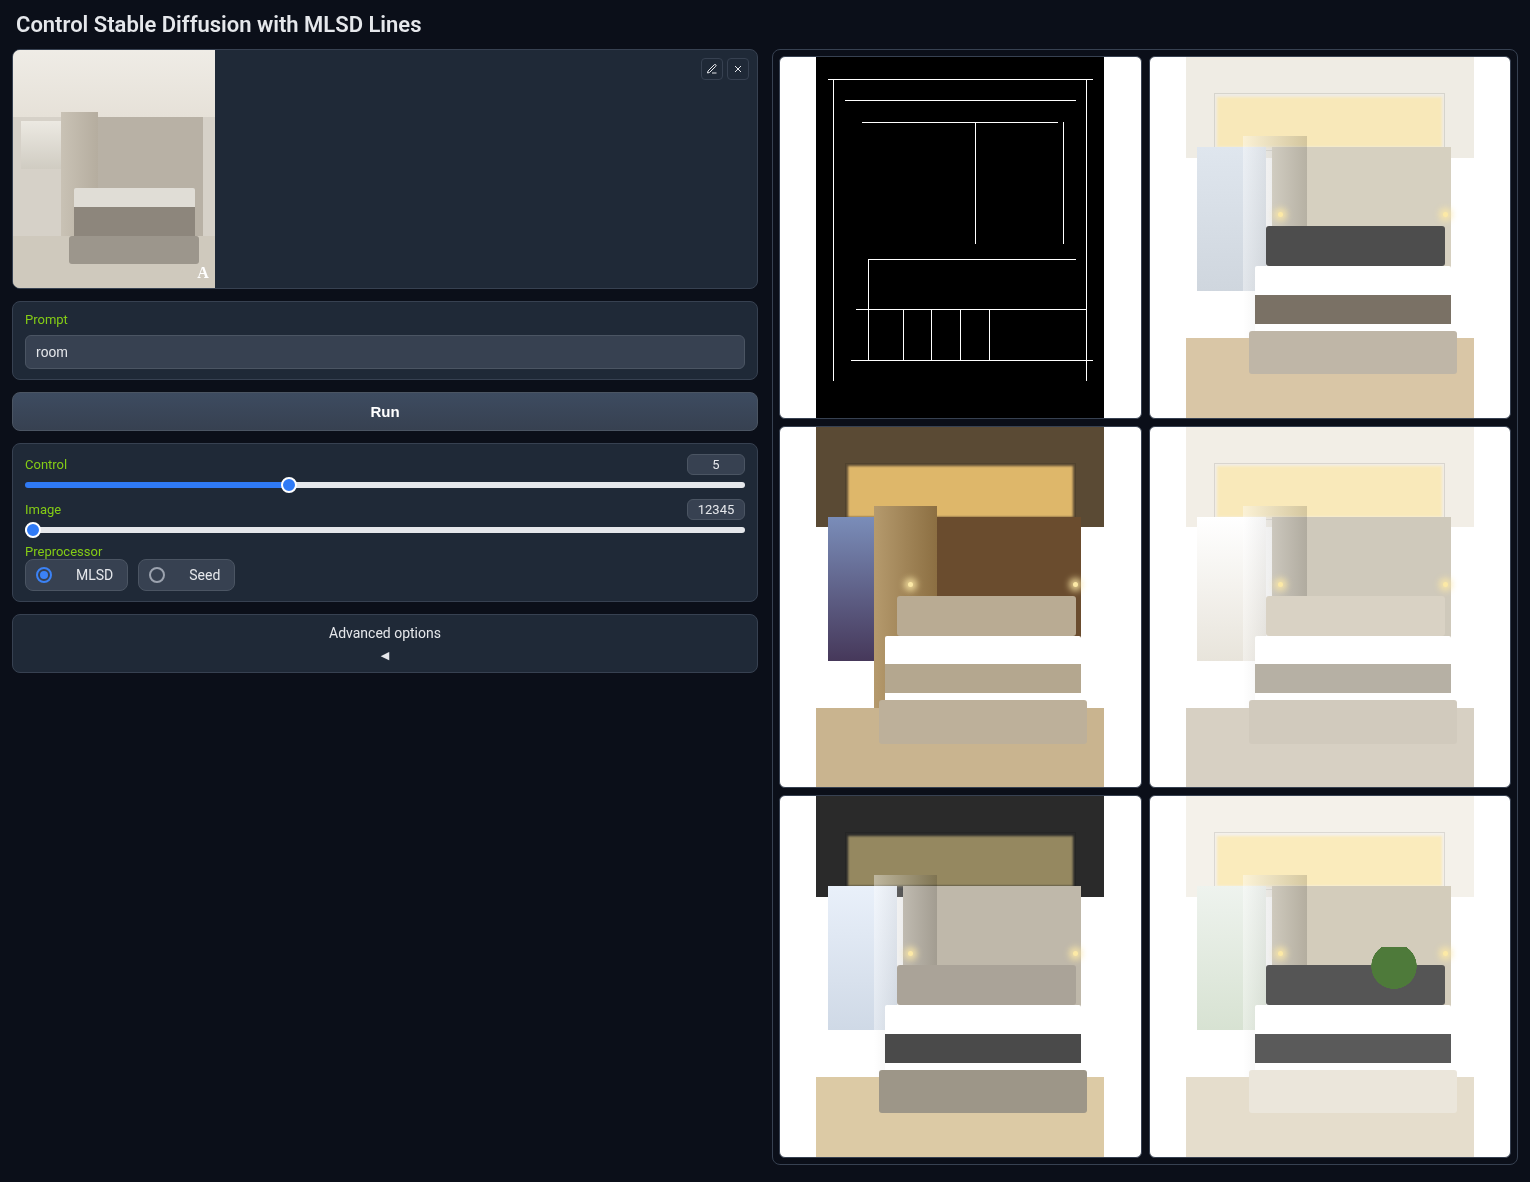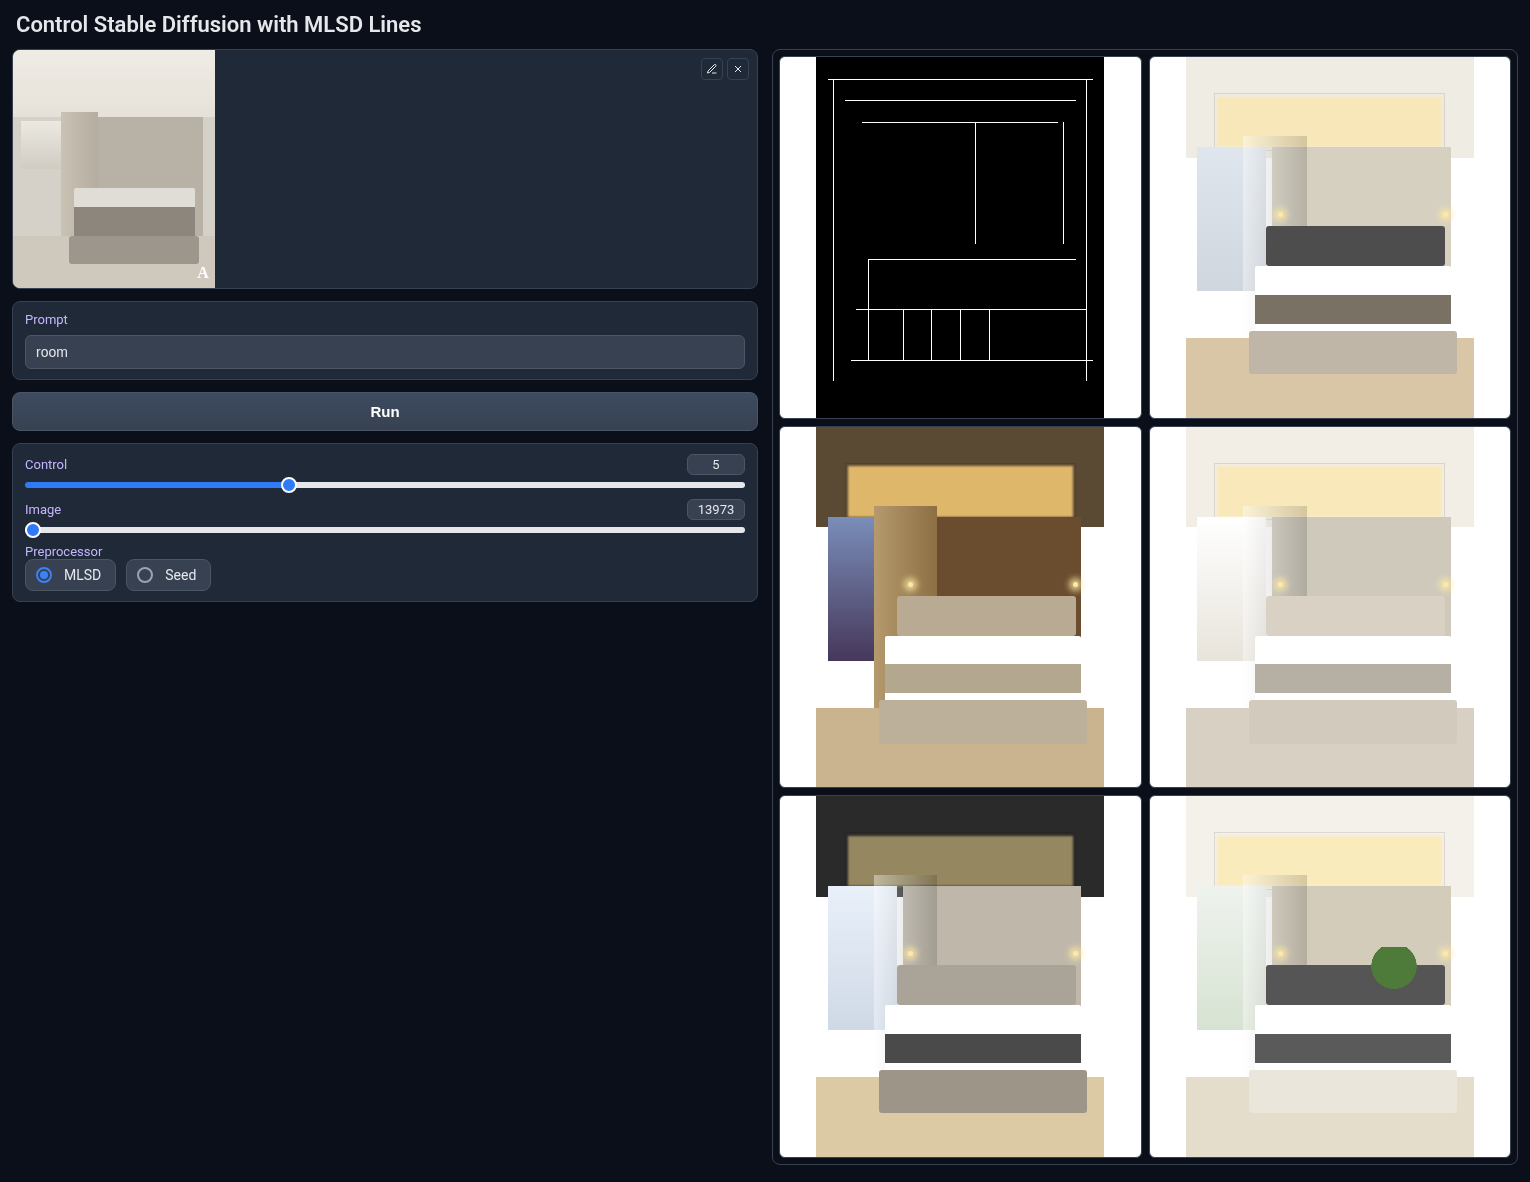--- a/index.html
+++ b/index.html
@@ -85,21 +85,21 @@
   .thumb .win     { position:absolute; inset:30% 74% 50% 4%; background:linear-gradient(#ece9e2,#d0ccc2);}
   .thumb .curtain { position:absolute; inset:26% 58% 14% 24%; background:linear-gradient(90deg,#c9c2b5,#b5ad9f);}
   .thumb .floor   { position:absolute; inset:78% 0 0 0; background:#cfc9bd;}
   .thumb .bed     { position:absolute; left:30%; right:10%; top:58%; bottom:16%; background:#e0ddd6; border-radius:2px;}
   .thumb .blanket { position:absolute; left:30%; right:10%; top:66%; bottom:22%; background:#8d867c;}
   .thumb .foot    { position:absolute; left:28%; right:8%; top:78%; bottom:10%; background:#9c968c; border-radius:3px;}
   .thumb .logo    { position:absolute; right:6px; bottom:6px; color:#fff; font-weight:700; font-size:16px; font-family:serif;}
   
   .field-label {
     font-size: 13px;
-    color: #c4b5fd;
+    color: #84cc16;
   }
   .textbox {
     background: #374151;
     border: 1px solid #4b5563;
     border-radius: 6px;
     color: #e5e7eb;
     padding: 8px 10px;
     font-size: 14px;
   }
   .run-btn {
@@ -148,21 +148,21 @@
   }
   
   .radio-row { display: flex; gap: 10px; }
   .radio {
     background: #374151;
     border: 1px solid #4b5563;
     border-radius: 8px;
     padding: 7px 14px 7px 10px;
     display: flex;
     align-items: center;
-    gap: 12px;
+    gap: 24px;
     cursor: pointer;
     font-size: 14px;
   }
   .radio .dot {
     width: 16px; height: 16px;
     border: 2px solid #9ca3af;
     border-radius: 50%;
     display: inline-block;
     position: relative;
   }
@@ -296,41 +296,45 @@
         <div class="slider-row">
           <span class="field-label">Control</span>
           <span class="slider-val">5</span>
         </div>
         <input type="range" id="images-range" value="5" min="1" max="12" style="background: linear-gradient(to right, rgb(47, 122, 246) 0%, rgb(47, 122, 246) 36.3636%, rgb(229, 231, 235) 36.3636%, rgb(229, 231, 235) 100%);">
       </div>
 
       <div>
         <div class="slider-row">
           <span class="field-label">Image</span>
-          <span class="slider-val">13973</span>
+          <span class="slider-val">12345</span>
         </div>
         <input type="range" id="seed-range" value="12345" min="0" max="2147483647" style="background: linear-gradient(to right, rgb(47, 122, 246) 0%, rgb(47, 122, 246) 0.000574859%, rgb(229, 231, 235) 0.000574859%, rgb(229, 231, 235) 100%);">
       </div>
 
       <div>
         <div class="field-label">Preprocessor</div>
         <div class="radio-row" id="radio-row">
             <div class="radio selected">
               <span class="dot"></span>
               <span>MLSD</span>
             </div>
             <div class="radio">
               <span class="dot"></span>
               <span>Seed</span>
             </div>
           </div>
       </div>
 
     </div>
 
+    <div class="panel accordion">
+      <span>Advanced options</span>
+      <span class="chevron">◀</span>
+    </div>
 
   </div>
 
   <div class="col">
     <div class="gallery-wrap">
 
       <div class="gcell">
         <div class="gimg mlsd">
           <div class="l h" style="top:6%; left:4%; right:4%;"></div>
           <div class="l h" style="top:12%; left:10%; right:10%;"></div>

